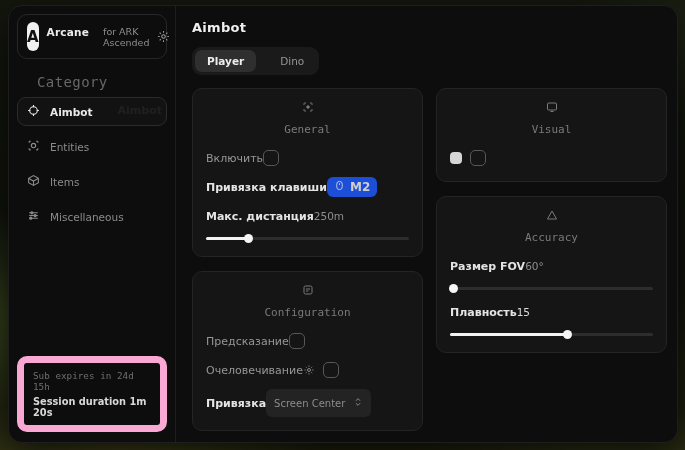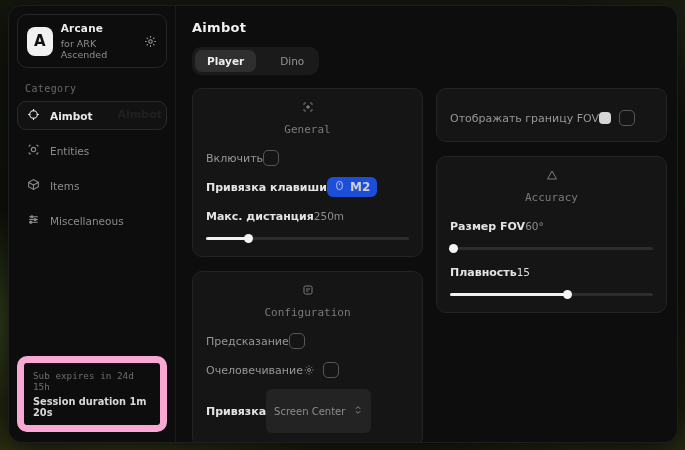--- a/index.html
+++ b/index.html
@@ -19,26 +19,26 @@
     background:#0d0d0d; border:1px solid #1e1e1e; border-radius:14px;
     display:flex; overflow:hidden; box-shadow:0 14px 40px rgba(0,0,0,.75);
   }
   
   .sidebar{ width:167px; min-width:167px; border-right:1px solid #1d1d1d;
     display:flex; flex-direction:column; padding:8px 8px 10px; }
   .brand{ border:1px solid #272727; border-radius:10px; padding:7px 9px;
     display:flex; align-items:center; gap:8px; }
   .logo{ width:29px; height:29px; background:#f1f1f1; border-radius:8px;
     display:grid; place-items:center; color:#101010; font-weight:bold; font-size:15px; }
-  .brand-text{ display:flex; flex-direction:column; gap:4px; }
+  .brand-text{ display:flex; flex-direction:row; gap:14px; }
   .brand-title{ font-size:10.5px; font-weight:bold; color:#ececec; letter-spacing:.2px; }
   .brand-sub{ font-size:9.5px; color:#8d8d8d; }
   .brand-action{ margin-left:auto; color:#9b9b9b; display:grid; place-items:center; }
-  .cat-label{ margin:15px 8px 7px; font-family:"DejaVu Sans Mono","Liberation Mono",monospace;
-    font-size:10px; color:#686868; letter-spacing:.4px; }
+  .cat-label{ margin:15px 20px 7px; font-family:"DejaVu Sans Mono","Liberation Mono",monospace;
+    font-size:14px; color:#686868; letter-spacing:.4px; }
   .nav{ display:flex; flex-direction:column; gap:6px; }
   .nav-item{ display:flex; align-items:center; gap:10px; padding:6px 9px;
     border-radius:9px; border:1px solid transparent; color:#8b8b8b; font-size:10.5px;
     position:relative; cursor:default; }
   .nav-item.active{ border-color:#2b2b2b; background:rgba(255,255,255,.025);
     color:#eaeaea; font-weight:bold; }
   .nav-item svg{ flex:none; }
   .ghost{ position:absolute; right:4px; top:6px; font-size:11px; font-weight:bold;
     color:rgba(255,255,255,.06); filter:blur(.6px); pointer-events:none; }
   .side-footer{ margin-top:auto; border:7px solid #f9a8d4; border-radius:10px;
@@ -63,21 +63,21 @@
   .lbl{ font-size:11px; color:#979797; }
   .lbl.bright{ color:#e4e4e4; font-weight:bold; }
   .val{ font-size:10.5px; color:#8f8f8f; }
   .val.bright{ color:#dddddd; }
   .ctrl{ display:flex; align-items:center; gap:8px; }
   .checkbox{ width:16px; height:16px; border:1.5px solid #575757; border-radius:5px;
     background:transparent; }
   .keybadge{ display:flex; align-items:center; gap:5px; background:#1d4ed8; border-radius:6px;
     padding:3px 7px; color:#cfcfcf; font-size:12px; font-weight:bold; }
   .dropdown{ display:flex; align-items:center; justify-content:space-between; gap:8px;
-    background:#232323; border-radius:6px; padding:16px 8px; min-width:96px;
+    background:#232323; border-radius:6px; padding:8px 8px; min-width:96px;
     color:#8c8c8c; font-size:10px; }
   .swatch{ width:12px; height:12px; border-radius:4px; }
   .slider{ position:relative; margin-top:8px; height:9px; }
   .track{ position:absolute; left:0; right:0; top:3px; height:3px; background:#2d2d2d; border-radius:2px; }
   .fill{ position:absolute; left:0; top:3px; height:3px; background:#f2f2f2; border-radius:2px; }
   .thumb{ position:absolute; right:-4px; top:-3px; width:9px; height:9px;
     background:#f5f5f5; border-radius:50%; }
   .gear-mini{ color:#8a8a8a; display:grid; place-items:center; }
 </style>
 </head>
@@ -237,22 +237,30 @@
                 </svg>
               </span>
             </span>
           </div>
         </div>
       </div>
 
       <div class="col">
 
         <div class="card">
-          <div class="row">
-            <span class="lbl">Отображать границу FOV</span>
+          <div class="card-header">
+            <span>
+              <svg width="12" height="12" viewBox="0 0 24 24" fill="none" stroke="currentColor" stroke-width="2">
+                <rect x="3" y="4" width="18" height="14" rx="2"></rect>
+                  <path d="M9 21h6"></path>
+              </svg>
+            </span>
+            <span>Visual</span>
+          </div>
+          <div class="row">
             <span class="ctrl">
               <span class="swatch" style="background: rgb(214, 214, 214);"></span>
               <span class="checkbox"></span>
             </span>
           </div>
         </div>
 
         <div class="card">
           <div class="card-header">
             <span>

